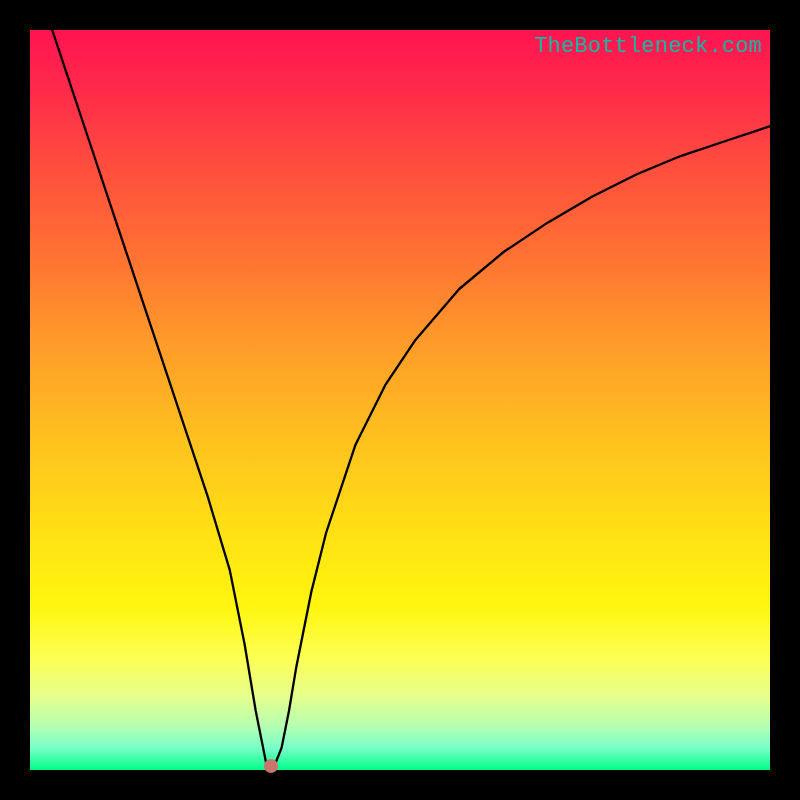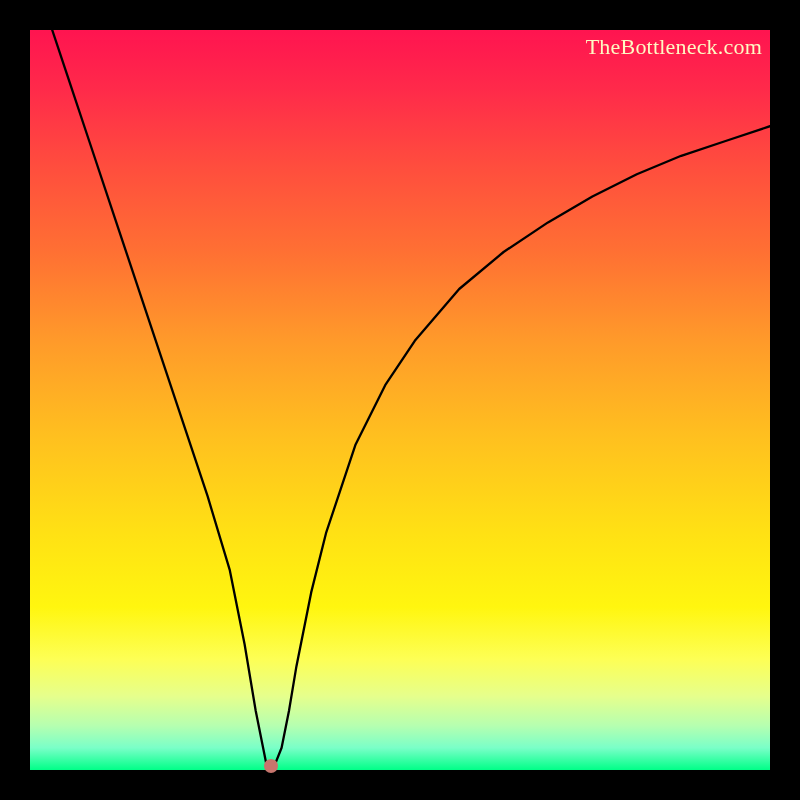--- a/index.html
+++ b/index.html
@@ -45,22 +45,22 @@
       #00ff88 100%
     );
   }
   .watermark {
     position: absolute;
     top: 4px;
     right: 8px;
     font-size: 22px;
     font-weight: 500;
     letter-spacing: 0.2px;
-    color: #fef9c3;
-    font-family: Liberation Serif, serif;
+    color: #14b8a6;
+    font-family: Liberation Mono, monospace;
     user-select: none;
   }
   svg.curve {
     position: absolute;
     inset: 0;
     width: 100%;
     height: 100%;
   }
   .dot {
     position: absolute;

